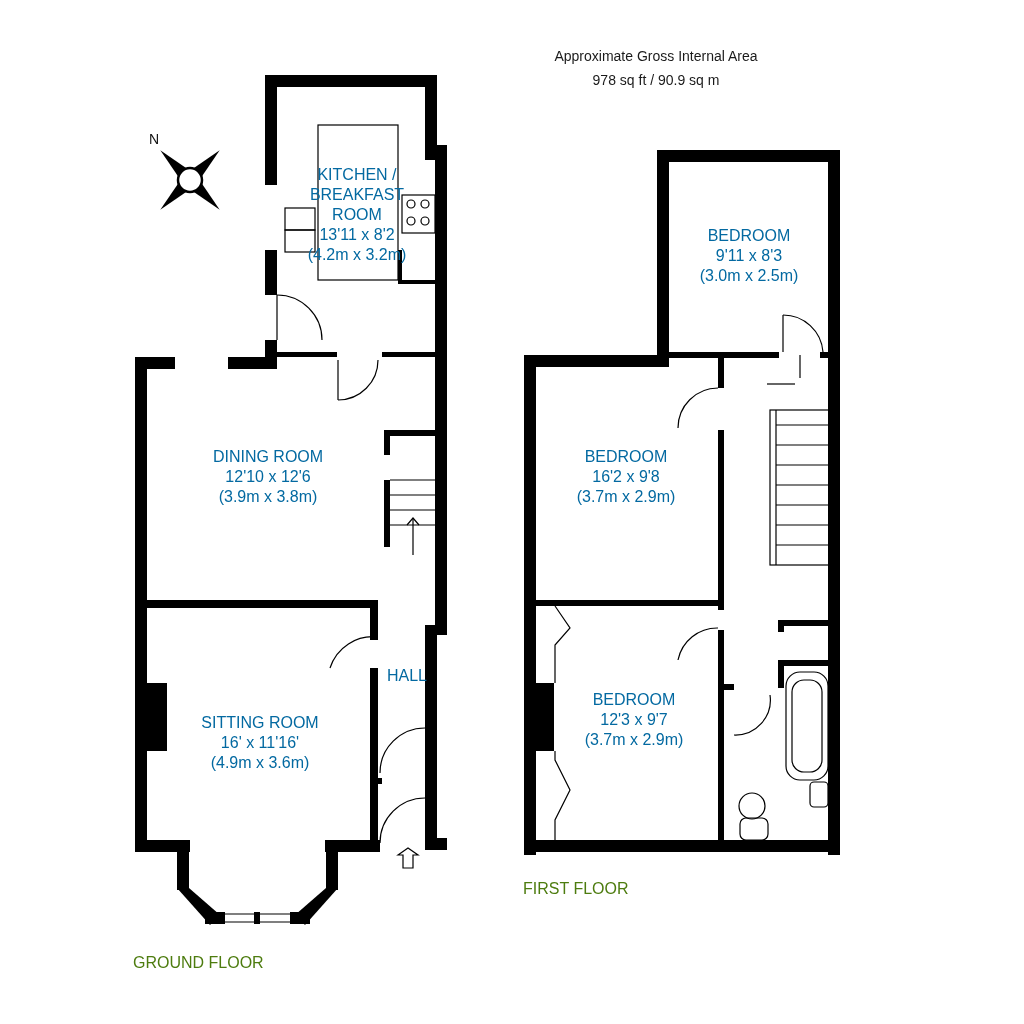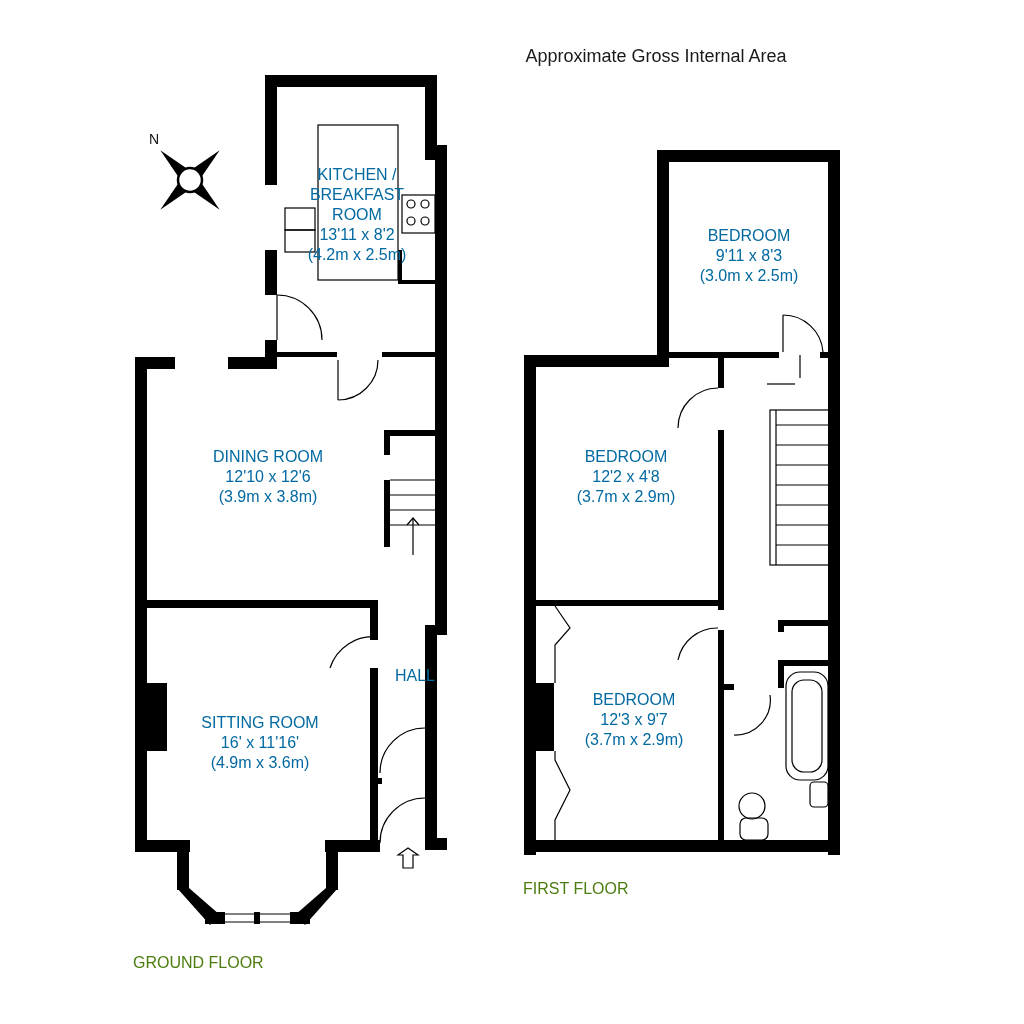--- a/index.html
+++ b/index.html
@@ -1,21 +1,21 @@
 <!DOCTYPE html>
 <html><head>
 <meta charset="utf-8">
 <style>
   html, body { margin:0; padding:0; background:#ffffff; }
   body { width:1024px; height:1024px; position:relative; overflow:hidden; font-family:"Liberation Sans", sans-serif; color:#111; }
   svg.plan { position:absolute; left:0; top:0; }
   .lbl { position:absolute; text-align:center; font-size:16px; line-height:20px; color:#0369a1; white-space:nowrap; transform:translateX(-50%); }
   .lbl div { display:block; }
   .floor { position:absolute; font-size:16px; color:#4d7c0f; }
-  .area { position:absolute; left:656px; top:44px; transform:translateX(-50%); text-align:center; font-size:18px; line-height:24px; color:#1a1a1a; }
+  .area { position:absolute; left:656px; top:44px; transform:translateX(-50%); text-align:center; font-size:14px; line-height:24px; color:#1a1a1a; }
   .north { position:absolute; left:149px; top:131px; font-size:14px; }
 </style>
 </head>
 <body>
 
 <svg class="plan" width="1024" height="1024" viewBox="0 0 1024 1024">
   <g fill="#000">
 
     <rect x="265" y="75" width="172" height="12"></rect>
     <rect x="265" y="75" width="12" height="110"></rect>
@@ -143,57 +143,58 @@
     <polygon points="0,-42 -6,-10 6,-10" fill="#000"></polygon>
     <polygon points="0,42 -6,10 6,10" fill="#000"></polygon>
     <polygon points="-42,0 -10,-6 -10,6" fill="#000"></polygon>
     <polygon points="42,0 10,-6 10,6" fill="#000"></polygon>
     <circle cx="0" cy="0" r="12" fill="#fff" stroke="#000" stroke-width="2.5"></circle>
   </g>
 </svg>
 
 <div class="area">
   <div>Approximate Gross Internal Area</div>
+  <div>978 sq ft / 90.9 sq m</div>
 </div>
 
 <div class="north">N</div>
 
 <div class="lbl" style="left:357px; top:165px;">
   <div>KITCHEN /</div>
   <div>BREAKFAST</div>
   <div>ROOM</div>
   <div>13'11 x 8'2</div>
-  <div>(4.2m x 2.5m)</div>
+  <div>(4.2m x 3.2m)</div>
 </div>
 
 <div class="lbl" style="left:268px; top:447px;">
   <div>DINING ROOM</div>
   <div>12'10 x 12'6</div>
   <div>(3.9m x 3.8m)</div>
 </div>
 
 <div class="lbl" style="left:260px; top:713px;">
   <div>SITTING ROOM</div>
   <div>16' x 11'16'</div>
   <div>(4.9m x 3.6m)</div>
 </div>
 
-<div class="lbl" style="left:407px; top:666px;margin-left:8px;">
+<div class="lbl" style="left:407px; top:666px;">
   <div>HALL</div>
 </div>
 
 <div class="lbl" style="left:749px; top:226px;">
   <div>BEDROOM</div>
   <div>9'11 x 8'3</div>
   <div>(3.0m x 2.5m)</div>
 </div>
 
 <div class="lbl" style="left:626px; top:447px;">
   <div>BEDROOM</div>
-  <div>12'2 x 4'8</div>
+  <div>16'2 x 9'8</div>
   <div>(3.7m x 2.9m)</div>
 </div>
 
 <div class="lbl" style="left:634px; top:690px;">
   <div>BEDROOM</div>
   <div>12'3 x 9'7</div>
   <div>(3.7m x 2.9m)</div>
 </div>
 
 <div class="floor" style="left:133px; top:954px;">GROUND FLOOR</div>

